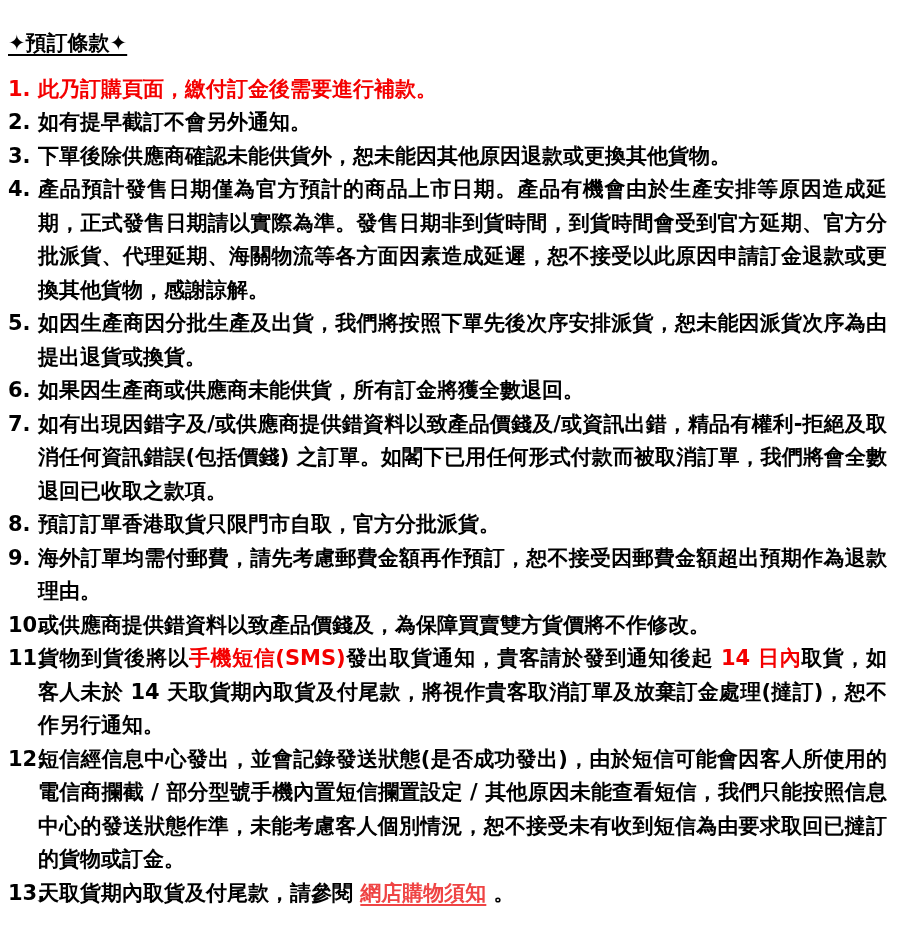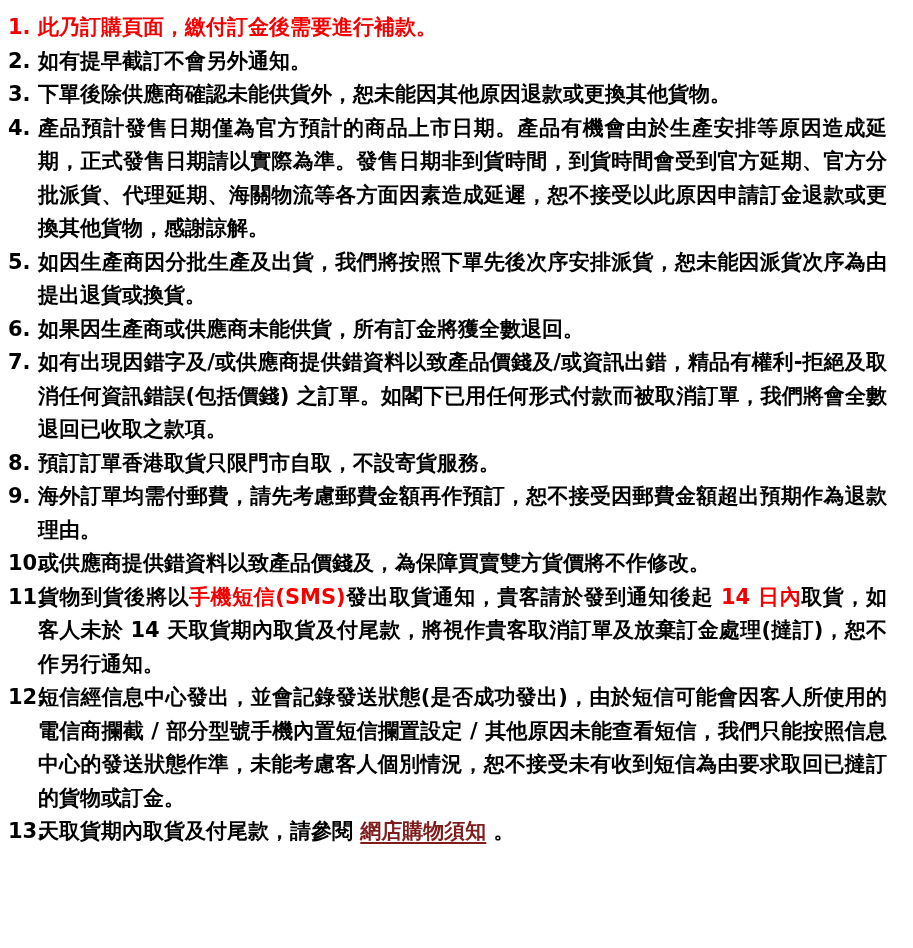--- a/index.html
+++ b/index.html
@@ -55,30 +55,31 @@
     text-align: justify;
   }
   .term.red, .term.red .marker {
     color: #f40000;
   }
   .seg-red-underline {
     color: #f40000;
     text-underline-offset: 4px;
   }
   .seg-link {
-    color: #7f1d1d;
+    color: #ef4444;
     text-decoration: underline;
     text-underline-offset: 4px;
     cursor: pointer;
   }
 </style>
 </head>
 <body>
 
 <div class="doc">
+  <h2 class="section-title">✦預訂條款✦</h2>
   <ol class="terms" id="terms-list">
       <li class="term red">
         <span class="marker">1.</span>
         <span class="body"><span class="seg-normal">此乃訂購頁面，繳付訂金後需要進行補款。</span></span>
       </li>
       <li class="term">
         <span class="marker">2.</span>
         <span class="body"><span class="seg-normal">如有提早截訂不會另外通知。</span></span>
       </li>
       <li class="term">
@@ -96,21 +97,21 @@
       <li class="term">
         <span class="marker">6.</span>
         <span class="body"><span class="seg-normal">如果因生產商或供應商未能供貨，所有訂金將獲全數退回。</span></span>
       </li>
       <li class="term">
         <span class="marker">7.</span>
         <span class="body"><span class="seg-normal">如有出現因錯字及/或供應商提供錯資料以致產品價錢及/或資訊出錯，精品有權利-拒絕及取消任何資訊錯誤(包括價錢) 之訂單。如閣下已用任何形式付款而被取消訂單，我們將會全數退回已收取之款項。</span></span>
       </li>
       <li class="term">
         <span class="marker">8.</span>
-        <span class="body"><span class="seg-normal">預訂訂單香港取貨只限門市自取，不設寄貨服務。</span></span>
+        <span class="body"><span class="seg-normal">預訂訂單香港取貨只限門市自取，官方分批派貨。</span></span>
       </li>
       <li class="term">
         <span class="marker">9.</span>
         <span class="body"><span class="seg-normal">海外訂單均需付郵費，請先考慮郵費金額再作預訂，恕不接受因郵費金額超出預期作為退款理由。</span></span>
       </li>
       <li class="term">
         <span class="marker">10.</span>
         <span class="body"><span class="seg-normal">或供應商提供錯資料以致產品價錢及，為保障買賣雙方貨價將不作修改。</span></span>
       </li>
       <li class="term">

